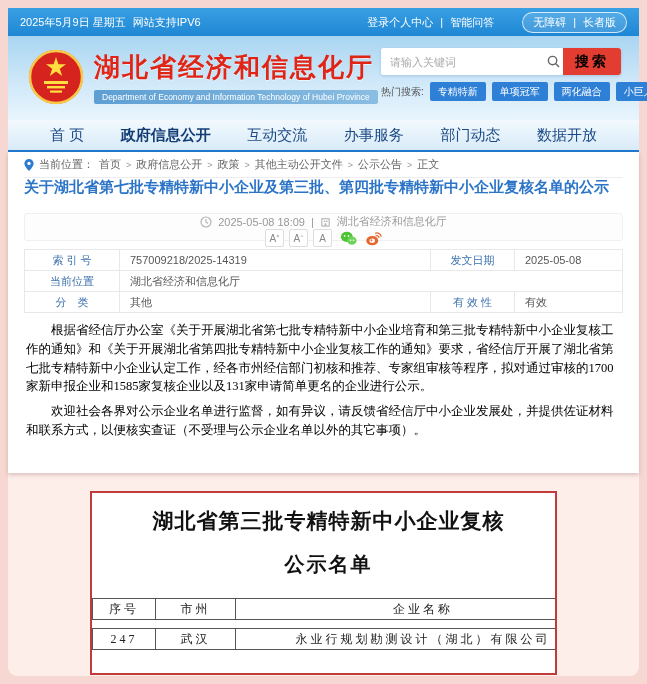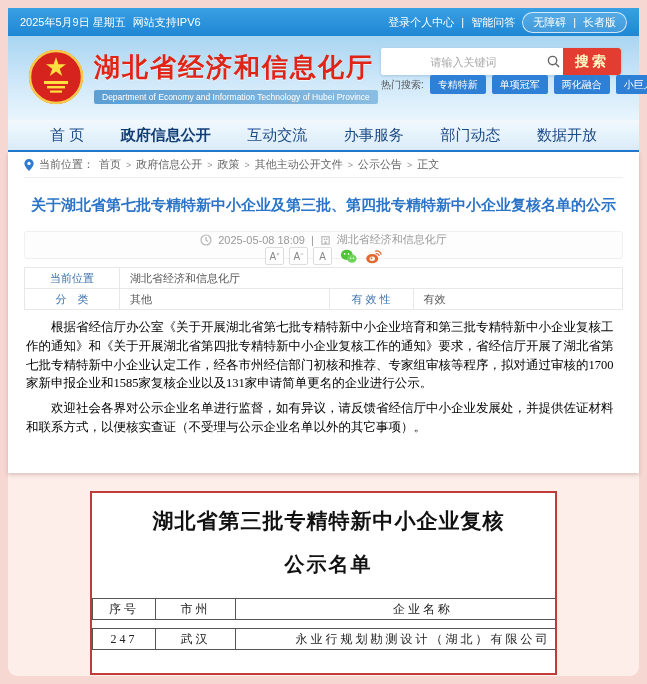--- a/index.html
+++ b/index.html
@@ -6,57 +6,57 @@
   body { font-family:"Liberation Sans", sans-serif; }
   .page { width:647px; height:684px; background:#f6d7d1; position:relative; overflow:hidden; }
   .frame { position:absolute; left:8px; top:8px; width:631px; height:668px; background:#fdeeea;border-radius:9px; }
 
   
   .topbar { height:28px; background:linear-gradient(180deg,#39a0e4,#1f86d4); color:#fff;
             font-size:11px; display:flex; align-items:center; justify-content:space-between; padding:0 12px; }
   .topbar .left, .topbar .right { display:flex; align-items:center; gap:7px; }
   .topbar a { color:#fff; text-decoration:none; cursor:pointer; }
   .pill { border:1px solid rgba(255,255,255,.75); background:rgba(255,255,255,.15); border-radius:11px;
-          padding:2px 10px; display:flex; gap:7px; align-items:center; }
+          padding:2px 10px; display:flex; gap:7px; align-items:center;margin-left:21px; }
 
   
   .header { height:84px; background:linear-gradient(180deg,#a9d5f1 0%,#cfe8f9 55%,#e9f5fd 100%); position:relative; }
   .brand { position:absolute; left:20px; top:13px; display:flex; align-items:center; }
   .emblem { width:56px; height:56px; flex:0 0 auto; }
   .brand-text { margin-left:10px; }
   .site-name { color:#e02517; font-size:26px; font-weight:bold; letter-spacing:2px;
                text-shadow:0 1px 0 rgba(255,255,255,.6); white-space:nowrap; }
   .site-name-en { display:inline-block; margin-top:5px; background:linear-gradient(90deg,#5d9fd3,#8abde2);
                   color:#fff; font-size:8.5px; padding:2px 8px; border-radius:2px; white-space:nowrap; }
   .search-wrap { position:absolute; right:18px; top:12px; width:240px; }
   .search-box { display:flex; height:27px; background:#fff; border-radius:3px; overflow:hidden;
                 box-shadow:0 1px 3px rgba(0,60,120,.18); }
-  .search-box input { flex:1; border:none; outline:none; font-size:11px; padding:0 6px 0 9px; color:#333;text-align:center; }
+  .search-box input { flex:1; border:none; outline:none; font-size:11px; padding:0 6px 0 9px; color:#333; }
   .search-box input::placeholder { color:#aaa; }
   .mag { width:20px; display:flex; align-items:center; justify-content:center; cursor:pointer; }
-  .search-btn { width:58px; background:#e23d30; color:#fef9c3; border:none; font-size:14px;
+  .search-btn { width:58px; background:#e23d30; color:#000000; border:none; font-size:14px;
                 font-weight:bold; letter-spacing:3px; cursor:pointer; }
-  .hot-row { display:flex; align-items:center; font-size:10px; color:#555; white-space:nowrap; }
+  .hot-row { display:flex; align-items:center; margin-top:7px; font-size:10px; color:#555; white-space:nowrap; }
   .hot-tag { background:#2e7fd6; color:#fff; padding:2.5px 8px; border-radius:2px; margin-left:6px;
              cursor:pointer; font-size:10px; }
 
   
   .mainnav { height:32px; background:linear-gradient(180deg,#f2f9fe,#d9ebf8); border-bottom:2px solid #1f7ad0;
              display:flex; align-items:center; justify-content:space-between; padding:0 42px; }
   .nav-item { font-size:15px; color:#1c4a86; cursor:pointer; white-space:nowrap; }
   .nav-item.active { font-weight:bold; color:#123c74; }
 
   
   .card { background:#fff; height:321px; overflow:hidden; padding:0 16px; position:relative;
           box-shadow:0 2px 4px rgba(120,60,60,.25); }
   .breadcrumb { height:26px; display:flex; align-items:center; gap:5px; font-size:11px; color:#666;
                 border-bottom:1px solid #ededed; }
   .breadcrumb a { color:#666; text-decoration:none; cursor:pointer; }
   .breadcrumb .sep { color:#999; font-size:9px; }
-  .art-title { margin-top:18px; text-align:center; color:#2b74c8; font-size:15px; font-weight:bold; }
+  .art-title { text-align:left; color:#2b74c8; font-size:15px; font-weight:bold; }
   .meta-row { margin-top:16px; height:28px; border:1px solid #f0f0f0; border-radius:3px; background:#fdfdfd;
               display:flex; align-items:center; justify-content:space-between; padding:0 10px;
               font-size:11px; color:#999;flex-direction:column; }
   .meta-left { display:flex; align-items:center; gap:6px; }
   .meta-right { display:flex; align-items:center; gap:5px; }
   .fbtn { width:19px; height:18px; border:1px solid #ddd; background:#fff; border-radius:2px;
           font-size:10px; color:#888; display:flex; align-items:center; justify-content:center; cursor:pointer; }
   .share { width:17px; height:17px; cursor:pointer; margin-left:3px; }
 
   table.info { width:100%; border-collapse:collapse; margin-top:8px; font-size:11px; }
@@ -209,20 +209,26 @@
             <ellipse cx="8.5" cy="12.5" rx="3.2" ry="2.6" fill="#fff"></ellipse>
             <circle cx="7.6" cy="12" r="1.1" fill="#e6662e"></circle>
             <path d="M12 4c3 -1.5 7 0.5 7 4" fill="none" stroke="#e6662e" stroke-width="1.5"></path>
             <path d="M12.5 7c1.8-0.8 4 0.3 4 2.3" fill="none" stroke="#e6662e" stroke-width="1.5"></path>
           </svg>
         </div>
       </div>
 
       <table class="info">
         <tbody>
+            <tr>
+          <td class="lbl">索 引 号</td>
+          <td>757009218/2025-14319</td>
+          <td class="lbl2">发文日期</td>
+          <td style="width:108px">2025-05-08</td>
+        </tr>
         <tr>
           <td class="lbl">当前位置</td>
           <td colspan="3">湖北省经济和信息化厅</td>
         </tr>
         <tr>
           <td class="lbl">分　类</td>
           <td>其他</td>
           <td class="lbl2">有 效 性</td>
           <td>有效</td>
         </tr>

